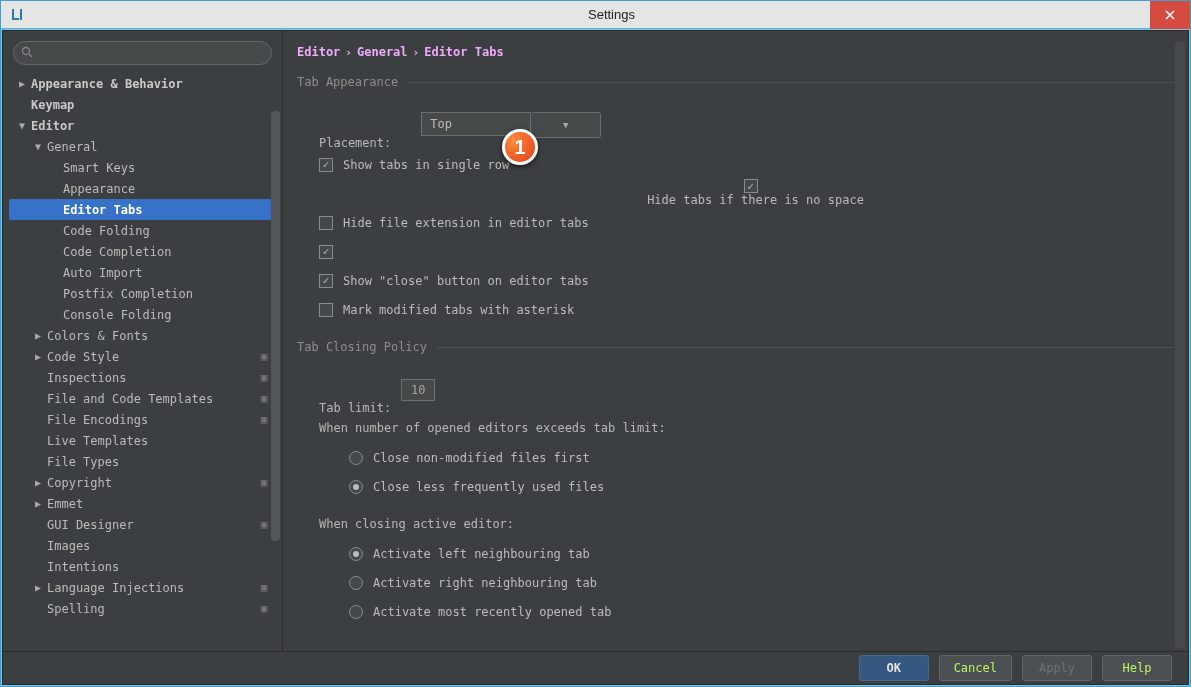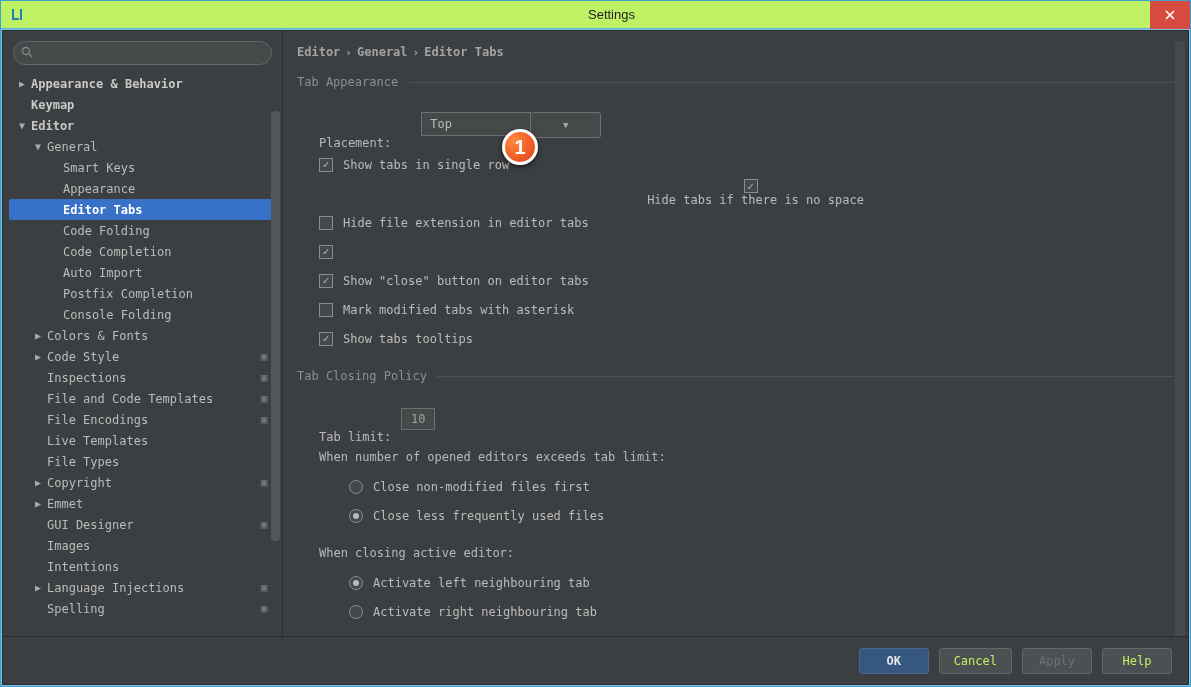--- a/index.html
+++ b/index.html
@@ -1,19 +1,19 @@
 <!DOCTYPE html>
 <html><head>
 <meta charset="utf-8">
 <style>
   * { box-sizing: border-box; margin: 0; padding: 0; }
   html, body { width: 1191px; height: 687px; overflow: hidden; font-family: "DejaVu Sans Mono", Menlo, Consolas, monospace; font-size: 12px; color: #bbb; background: #7fc4e4; }
   .outer { width: 1191px; height: 687px; border: 1px solid #3fa0cf; background: #7fc4e4; display:flex; flex-direction:column;}
   
-  .titlebar { height: 28px; display:flex; align-items:center; position:relative; background:#bef264; border-bottom:1px solid #5fb2da; }
+  .titlebar { height: 28px; display:flex; align-items:center; position:relative; background:#e5e5e5; border-bottom:1px solid #5fb2da; }
   .tb-left { width:32px; display:flex; justify-content:center; align-items:center; }
   .tb-title { flex:1; text-align:center; color:#222; font-family: sans-serif; font-size:13px; }
   .tb-close { width:40px; height:28px; background:#d64b3f; display:flex; align-items:center; justify-content:center; color:#fff; position:absolute; right:0; top:0;}
   .app-icon { width:16px; height:16px; }
   
   .window { flex:1; margin:1px 1px 1px 1px; display:flex; flex-direction:column; background:#3c3f41; border:1px solid #2b2b2b;}
   .content { flex:1; display:flex; overflow:hidden; }
   
   .sidebar { width: 280px; background:#3c3f41; display:flex; flex-direction:column; border-right:1px solid #2b2b2b; padding:6px 0 6px 6px; position:relative;}
   .sb-scroll { position:absolute; right:2px; top:80px; width:9px; height:430px; background:#525658; border-radius:4px;}
@@ -29,42 +29,42 @@
   .node.bold .lbl { font-weight:bold; color:#c9c9c9;}
   .node.selected { background:#3771c8; color:#fff; border-radius:2px;}
   .node.selected .lbl { color:#fff; font-weight:bold;}
   
   .ind0 { padding-left: 6px; }
   .ind1 { padding-left: 22px; }
   .ind2 { padding-left: 38px; }
   
   .main { flex:1; display:flex; flex-direction:column; padding:10px 14px 0 14px; position:relative; overflow:hidden;}
   .main-scroll { position:absolute; right:3px; top:10px; width:10px; height:608px; background:#47494b; border-radius:4px;}
-  .breadcrumb { font-weight:bold; color:#a3a3a3; padding:4px 0 14px 0;}
+  .breadcrumb { font-weight:bold; color:#f0abfc; padding:4px 0 14px 0;}
   .crumb-sep { padding:0 5px; font-size:11px;}
   .section-title { color:#8e8e8e; font-size:12px; position:relative; padding:2px 0 10px 0;}
   .section-title .line { position:absolute; top:9px; height:1px; background:#4e5254; right:0;}
   .form { padding-left:22px; }
   .row { display:flex; align-items:center; min-height:29px; }
   .row.sub { padding-left:18px;flex-direction:column; }
   .row-label { color:#b8b8b8; padding-right:10px;margin-top:37px;}
   .select { display:flex; align-items:stretch;margin-left:20px;}
   .select input { width:110px; height:24px; background:#45494a; border:1px solid #6b6f71; color:#bbb; padding:0 8px; font-family:inherit; font-size:12px; outline:none;}
   .select .btn { width:22px; border:1px solid #6b6f71; border-left:none; background:#45494a; display:flex; align-items:center; justify-content:center; color:#aaa; font-size:9px;}
   .check { width:14px; height:14px; border:1px solid #8b8b8b; background:#43494a; margin-right:10px; display:inline-flex; align-items:center; justify-content:center; color:#b8b8b8; font-size:11px; font-weight:bold;}
   .check.on::after { content:"✓"; }
   .radio-outer { width:14px; height:14px; border-radius:50%; border:1px solid #8b8b8b; background:#43494a; margin-right:10px; display:inline-flex; align-items:center; justify-content:center;}
   .radio-outer.on::after { content:""; width:6px; height:6px; border-radius:50%; background:#bcbcbc;}
   .txt { background:#45494a; border:1px solid #6b6f71; color:#a3a3a3; height:22px; width:34px; text-align:center; font-family:inherit; font-size:12px;}
   .indent-group { padding-left:30px; }
   .subhead { color:#b8b8b8; padding:6px 0 8px 0;}
   
   .callout { position:absolute; width:36px; height:36px; border-radius:50%; background: radial-gradient(circle at 30% 30%, #ff8b3d, #e33a18); border:3px solid #fff; box-shadow:0 2px 5px rgba(0,0,0,.6); color:#fff; font-weight:bold; font-family:Arial,sans-serif; font-size:20px; display:flex; align-items:center; justify-content:center; z-index:50;}
   
-  .footer { height:48px; border-top:1px solid #2b2b2b; display:flex; align-items:center; justify-content:flex-end; padding:12px 16px; gap:10px; background:#3c3f41;}
+  .footer { height:33px; border-top:1px solid #2b2b2b; display:flex; align-items:center; justify-content:flex-end; padding:12px 16px; gap:10px; background:#3c3f41;}
   .btn { min-width:70px; height:26px; padding:0 14px; border:1px solid #62686a; background:#4c5052; color:#bef264; font-family:inherit; font-size:12px; border-radius:3px; display:inline-flex; align-items:center; justify-content:center; cursor:pointer;}
   .btn.primary { background:#365880; border-color:#4a688c; color:#e4e4e4; font-weight:bold;}
   .btn.disabled { color:#6e7274; cursor:default;}
 </style>
 </head>
 <body>
 
 <div class="outer">
   <div class="titlebar">
     <div class="tb-left">
@@ -246,24 +246,20 @@
                 <span class="check on"></span>
               </div>
               <div class="row">
                 <span class="check on"></span>
                 <span>Show "close" button on editor tabs</span>
               </div>
               <div class="row">
                 <span class="check"></span>
                 <span>Mark modified tabs with asterisk</span>
               </div>
-              <div class="row">
-                <span class="check on"></span>
-                <span>Show tabs tooltips</span>
-              </div>
             </div>
           <div class="callout" style="left:205px; top:30px;">1</div>
         </div>
 
         <div class="section-title" style="margin-top:14px">
           <span>Tab Closing Policy</span><span class="line" style="left:140px"></span>
         </div>
         <div class="form">
           <div class="row">
             <span class="row-label">Tab limit:</span>
@@ -282,20 +278,24 @@
             </div>
           <div class="subhead" style="margin-top:10px">When closing active editor:</div>
           <div id="radios2" class="indent-group">
               <div class="row">
                 <span class="radio-outer on"></span>
                 <span>Activate left neighbouring tab</span>
               </div>
               <div class="row">
                 <span class="radio-outer"></span>
                 <span>Activate right neighbouring tab</span>
+              </div>
+              <div class="row">
+                <span class="radio-outer"></span>
+                <span>Activate most recently opened tab</span>
               </div>
             </div>
         </div>
       </div>
     </div>
 
     <div class="footer">
       <span class="btn primary">OK</span>
       <span class="btn">Cancel</span>
       <span class="btn disabled">Apply</span>

